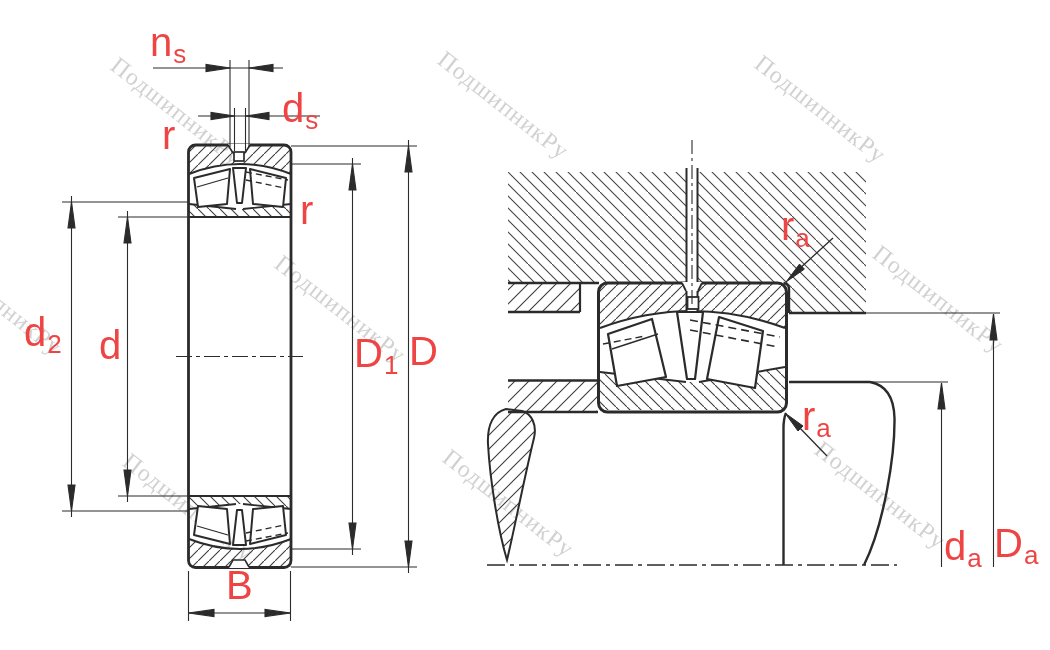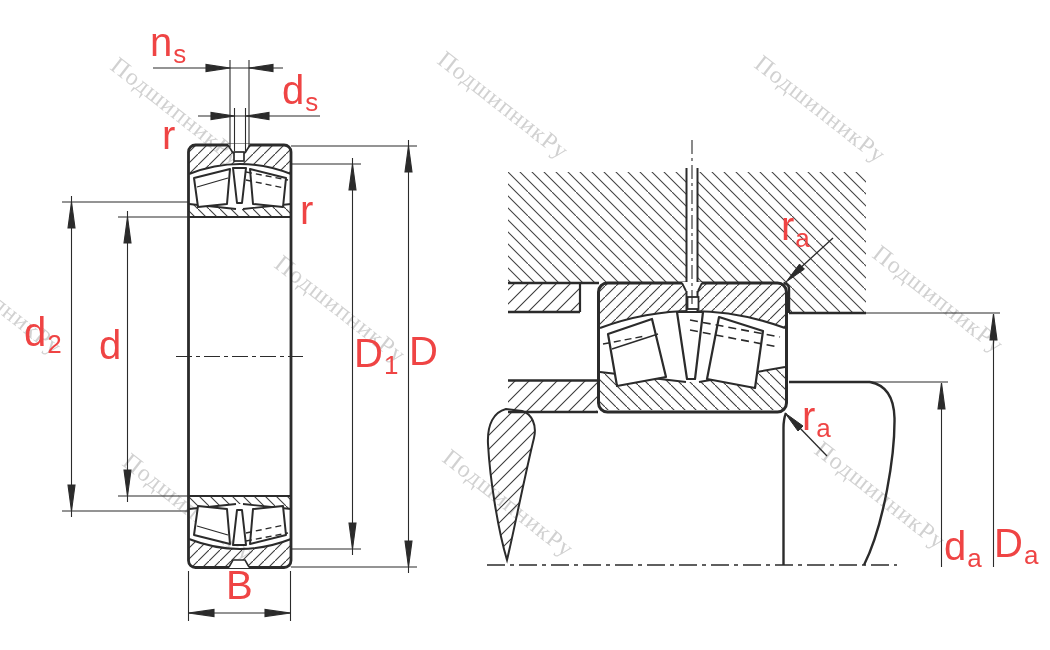--- a/index.html
+++ b/index.html
@@ -197,21 +197,21 @@
     <g stroke="#2b2b2b" stroke-width="1.1" fill="#2b2b2b">
       <line x1="941.5" y1="383" x2="941.5" y2="567"></line>
       <line x1="993.5" y1="314" x2="993.5" y2="567"></line>
       <polygon points="941.5,383 938,409 945,409"></polygon>
       <polygon points="993.5,314 990,340 997,340"></polygon>
     </g>
   </g>
 </svg>
 
 <div class="dim-label" style="left:150px;top:22px"><span>n</span><span class="sub">s</span></div>
-<div class="dim-label" style="left:282px;top:70px"><span>d</span><span class="sub">s</span></div>
+<div class="dim-label" style="left:282px;top:88px"><span>d</span><span class="sub">s</span></div>
 <div class="dim-label" style="left:162px;top:115px"><span>r</span></div>
 <div class="dim-label" style="left:300px;top:190px"><span>r</span></div>
 <div class="dim-label" style="left:24px;top:312px"><span>d</span><span class="sub">2</span></div>
 <div class="dim-label" style="left:99px;top:325px"><span>d</span></div>
 <div class="dim-label" style="left:354px;top:333px"><span>D</span><span class="sub">1</span></div>
 <div class="dim-label" style="left:409px;top:331px"><span>D</span></div>
 <div class="dim-label" style="left:226px;top:565px"><span>B</span></div>
 <div class="dim-label" style="left:781px;top:206px"><span>r</span><span class="sub">a</span></div>
 <div class="dim-label" style="left:802px;top:396px"><span>r</span><span class="sub">a</span></div>
 <div class="dim-label" style="left:944px;top:526px"><span>d</span><span class="sub">a</span></div>

